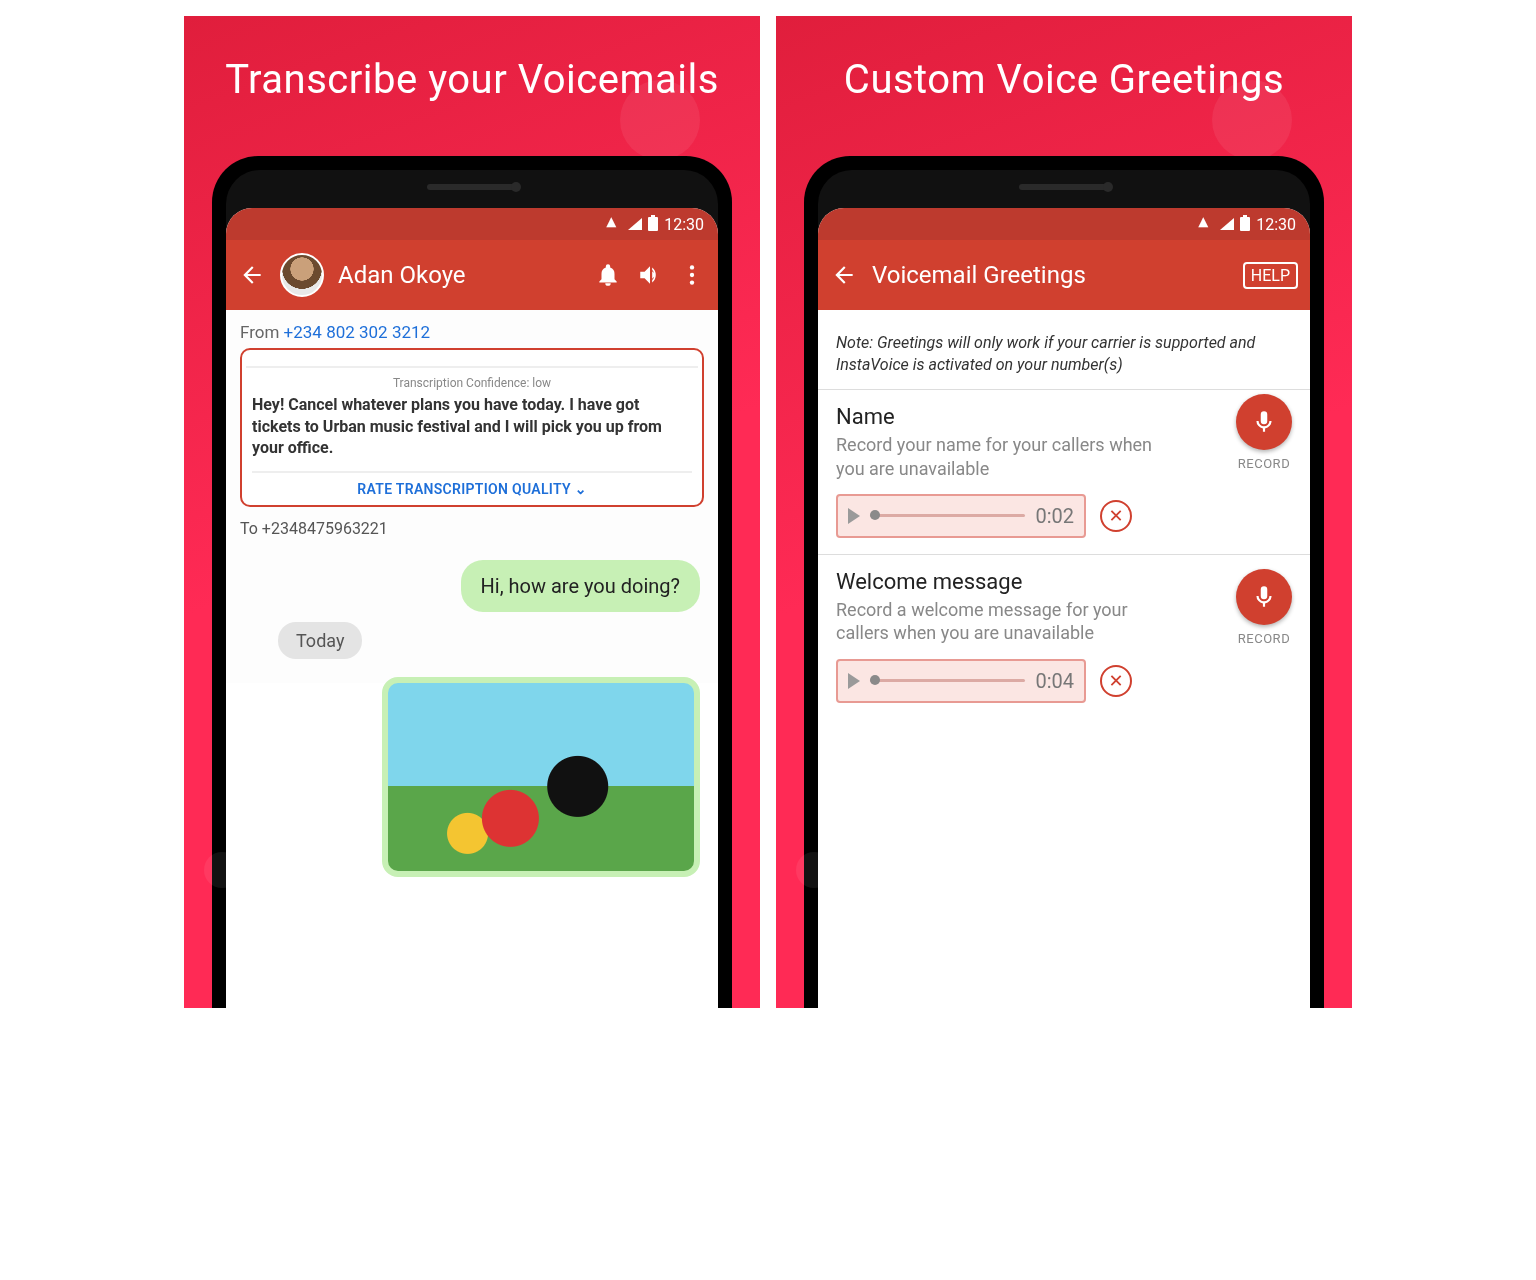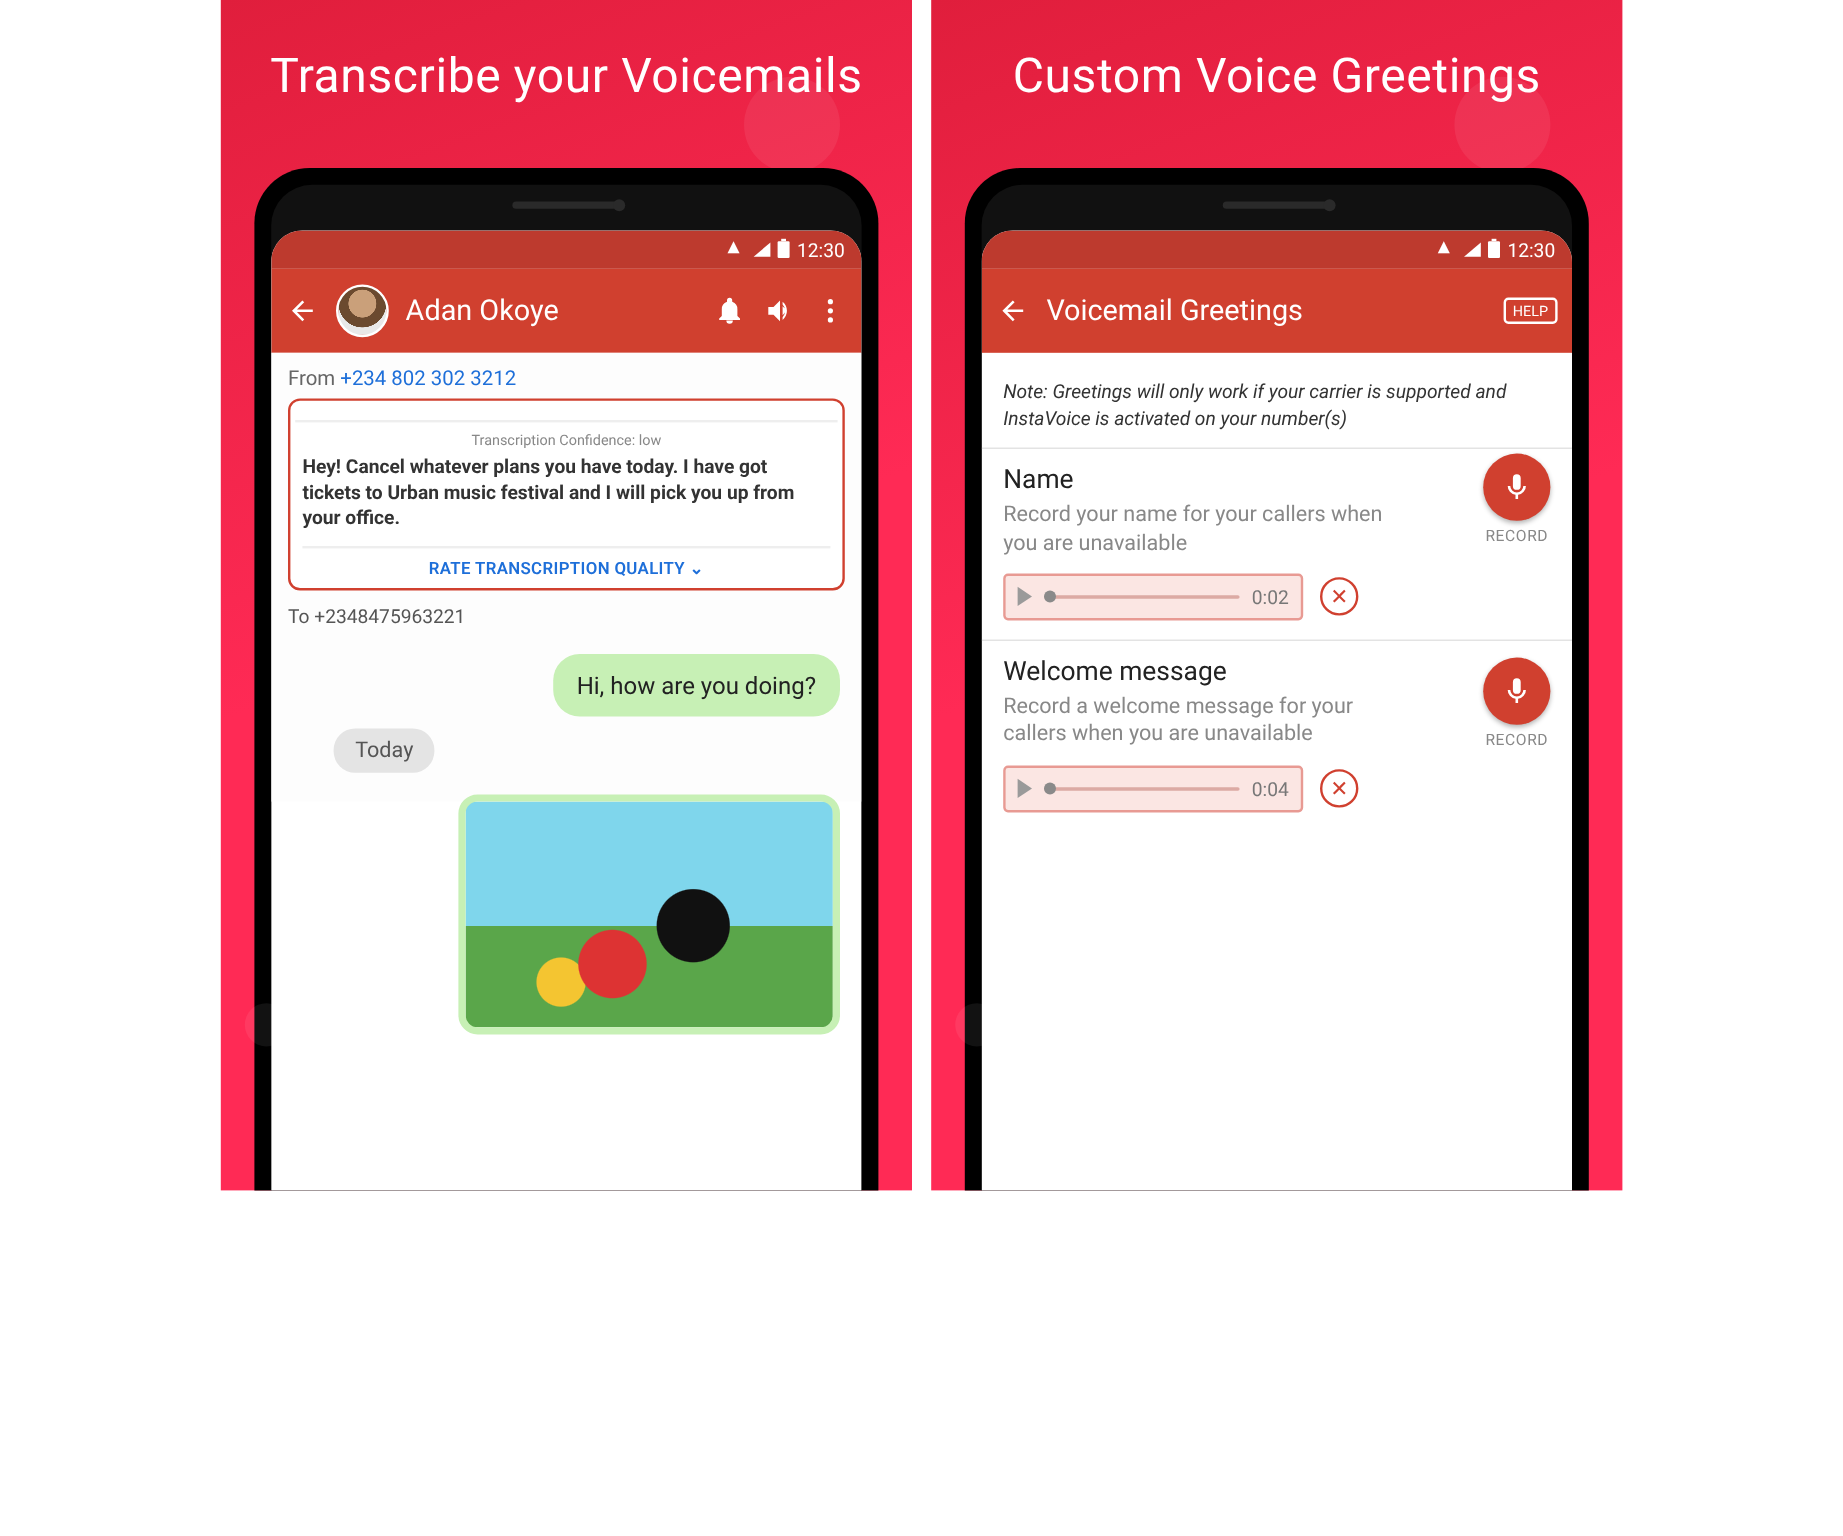--- a/index.html
+++ b/index.html
@@ -6,21 +6,21 @@
   html, body { width: 1536px; height: 1280px; }
   body {
     font-family: -apple-system, Roboto, Helvetica, Arial, sans-serif;
     background: #fff;
     overflow: hidden;
   }
   .canvas {
     position: relative;
     width: 1168px;
     height: 992px;
-    margin: 0 auto;
+    margin: 16px auto;
     display: flex;
     gap: 16px;
   }
   .panel {
     width: 590px;
     height: 992px;
     background: linear-gradient(160deg, #e01e3c 0%, #ff2a55 50%, #ff2a55 100%);
     position: relative;
     overflow: hidden;
   }
@@ -93,21 +93,21 @@
     justify-content: space-between;
   }
   .appbar .title { font-size: 24px; flex:1; }
   .avatar {
     width: 44px; height: 44px; border-radius: 50%;
     background: radial-gradient(circle at 50% 35%, #caa07a 0 35%, #6b4a2f 36% 60%, #e8e8e8 61% 100%);
     border: 2px solid #fff;
   }
   .icnbtn { width:28px; height:28px; display:flex; align-items:center; justify-content:center; }
   .icnbtn svg { width:26px; height:26px; fill:#fff; }
-  .help-btn { border:2px solid #fff; border-radius:4px; padding:2px 6px; font-size:12px; }
+  .help-btn { border:2px solid #fff; border-radius:4px; padding:2px 6px; font-size:16px; }
   .content { padding: 10px 14px; font-size:16px; color:#444; background:#fdfdfd; }
 
   
   .from-line { font-size:17px; color:#666; padding:2px 0 6px 0;}
   .from-line .num { color:#1e6fd9; }
   .vm-card { border:2px solid #d0402f; border-radius:10px; padding:8px 10px; background:#fff; }
   .vm-player { display:flex; align-items:center; gap:10px; }
   .play-tri { width:0; height:0; border-top:12px solid transparent; border-bottom:12px solid transparent; border-left:18px solid #d0402f; }
   .track { flex:0 0 170px; height:4px; background:#f2c9c5; border-radius:2px; position:relative; }
   .track .dot { width:12px; height:12px; background:#d0402f; border-radius:50%; position:absolute; top:-4px; left:16px; }
@@ -138,21 +138,21 @@
   .info-block { padding: 12px 18px 14px 18px; font-size:18px; color:#222; line-height:1.35; }
   .note { font-style: italic; font-size:16px; color:#333; margin-top:10px; }
   .section { padding: 14px 18px 16px 18px; border-top: 1px solid #ddd; }
   .sec-title { font-size:22px; color:#222; margin-bottom:4px; }
   .sec-sub { font-size:18px; color:#888; line-height:1.3; padding-right:110px; }
   .sec-row { display:flex; align-items:center; gap:14px; margin-top:14px; }
   .mini-player {
     flex: 0 0 250px;
     border:2px solid #e89a93; background:#fbe6e3; border-radius:4px;
     display:flex; align-items:center; gap:10px; padding:8px 10px;
-    color:#777; font-size:16px;
+    color:#777; font-size:20px;
   }
   .mini-player .pt { width:0;height:0;border-top:8px solid transparent;border-bottom:8px solid transparent;border-left:12px solid #9a9a9a;}
   .mini-player .bar { flex:1; height:3px; background:#dcaaa4; border-radius:2px; position:relative;}
   .mini-player .bar .kd { width:10px; height:10px; background:#8a8a8a; border-radius:50%; position:absolute; top:-4px; left:0;}
   .del-btn { width:32px; height:32px; border:2px solid #d0402f; border-radius:50%; display:flex; align-items:center; justify-content:center; color:#d0402f; font-size:18px;}
   .rec-col { position:absolute; right:18px; display:flex; flex-direction:column; align-items:center; gap:6px; }
   .sec1 .rec-col { top: 4px; }
   .section { position: relative; }
   .rec-btn { width:56px; height:56px; background:#d0402f; border-radius:50%; display:flex; align-items:center; justify-content:center; box-shadow:0 2px 4px rgba(0,0,0,0.3);}
   .rec-btn svg { width:26px; height:26px; fill:#fff; }

